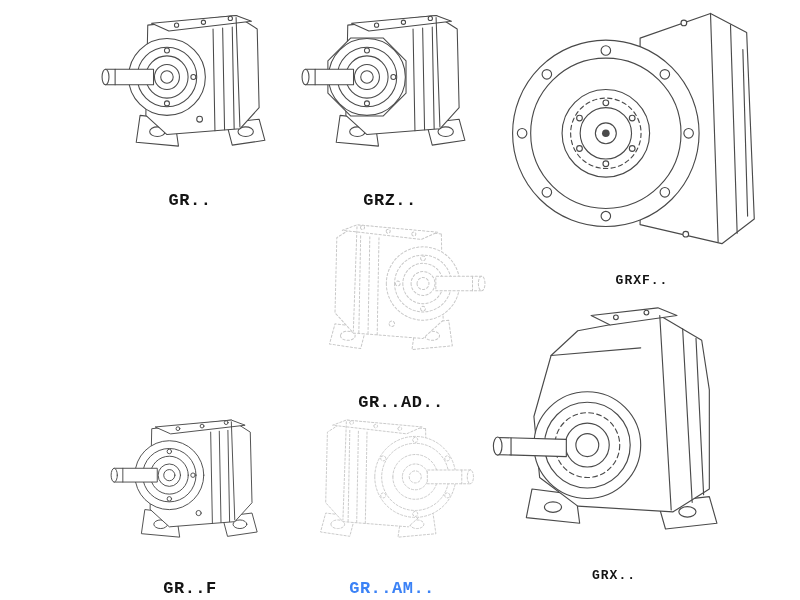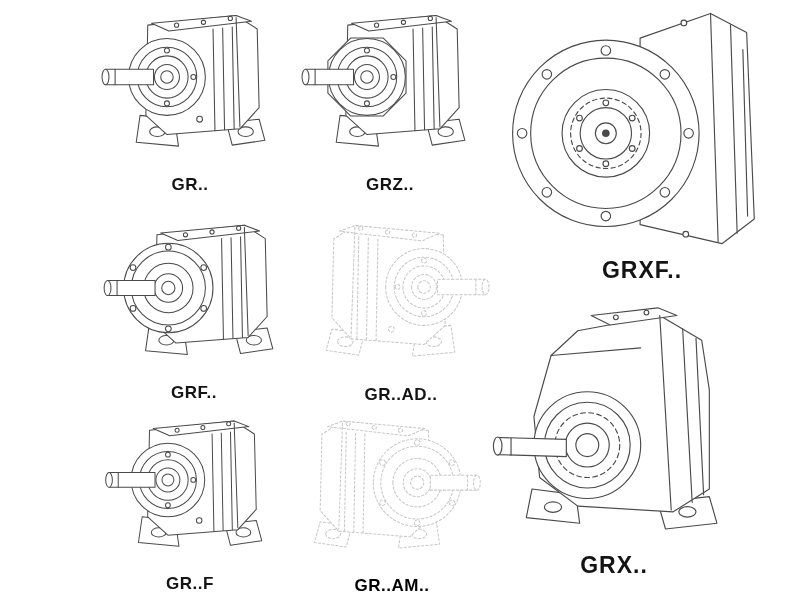--- a/index.html
+++ b/index.html
@@ -1,22 +1,22 @@
 <!DOCTYPE html>
 <html><head>
 <meta charset="utf-8">
 <style>
   html,body{margin:0;padding:0;background:#fff;}
   .page{position:relative;width:800px;height:600px;background:#fff;overflow:hidden;
         font-family:"Liberation Serif",serif;}
   .fig{position:absolute;display:flex;flex-direction:column;align-items:center;justify-content:flex-start;}
   .fig svg{display:block;}
-  .caption{font-weight:bold;color:#141414;font-size:17px;letter-spacing:.5px;margin-top:0;
-           font-family:Liberation Sans, sans-serif;white-space:nowrap;}
-  .big-caption{font-size:23px;letter-spacing:1px;}
+  .caption{font-weight:bold;color:#141414;font-size:17px;letter-spacing:.5px;margin-top:16px;
+           font-family:Liberation Mono, monospace;white-space:nowrap;}
+  .big-caption{font-size:13px;letter-spacing:1px;}
   .solid{color:#4a4a4a;}
   .ghost{color:#c8c8c8;}
   .ghost svg{stroke-dasharray:2.5 2.2;}
   .mirrored{transform:scaleX(-1);}
   .defs{position:absolute;width:0;height:0;overflow:hidden;}
 </style>
 </head>
 <body>
 
 <div class="page">
@@ -192,26 +192,20 @@
     <span class="caption">GRZ..</span>
   </div>
 
   <div class="fig solid" style="left:492px;top:2px;width:300px;height:298px;">
     <svg width="286" height="255" viewBox="0 0 300 268">
         <use href="#sym-front"></use>
       </svg>
     <span class="caption big-caption">GRXF..</span>
   </div>
 
-  <div class="fig solid" style="left:88px;top:212px;width:212px;height:200px;">
-    <svg width="200" height="171" viewBox="0 0 210 180">
-        <use href="#sym-flange"></use>
-      </svg>
-    <span class="caption">GRF..</span>
-  </div>
 
   <div class="fig ghost" style="left:299px;top:212px;width:204px;height:200px;">
     <svg class="mirrored" width="192" height="173" viewBox="0 0 200 180">
         <use href="#sym-gr"></use>
       </svg>
     <span class="caption" style="color:#141414">GR..AD..</span>
   </div>
 
   <div class="fig solid" style="left:464px;top:302px;width:300px;height:296px;">
     <svg width="286" height="250" viewBox="0 0 300 262">
@@ -224,16 +218,16 @@
     <svg width="184" height="166" viewBox="0 0 200 180">
         <use href="#sym-gr"></use>
       </svg>
     <span class="caption">GR..F</span>
   </div>
 
   <div class="fig ghost" style="left:290px;top:408px;width:204px;height:190px;">
     <svg class="mirrored" width="196" height="168" viewBox="0 0 210 180">
         <use href="#sym-flange"></use>
       </svg>
-    <span class="caption" style="color:#000000">GR..AM..</span>
+    <span class="caption" style="color:#3b82f6">GR..AM..</span>
   </div>
 
 </div>
 
 </body></html>

